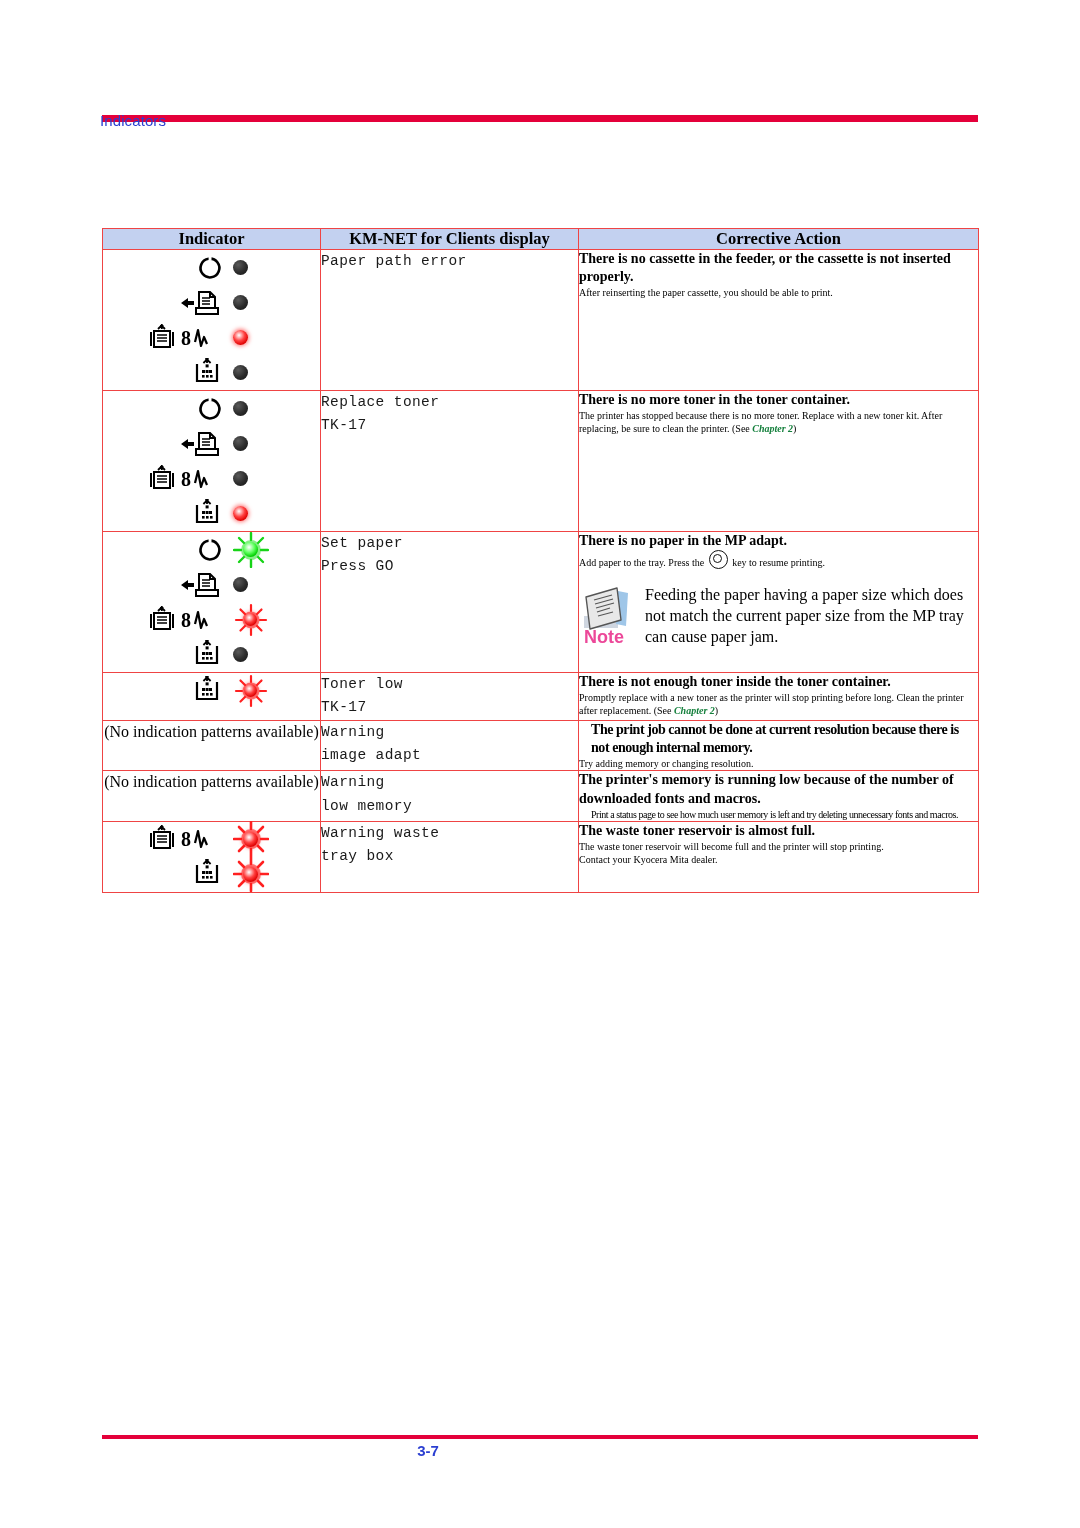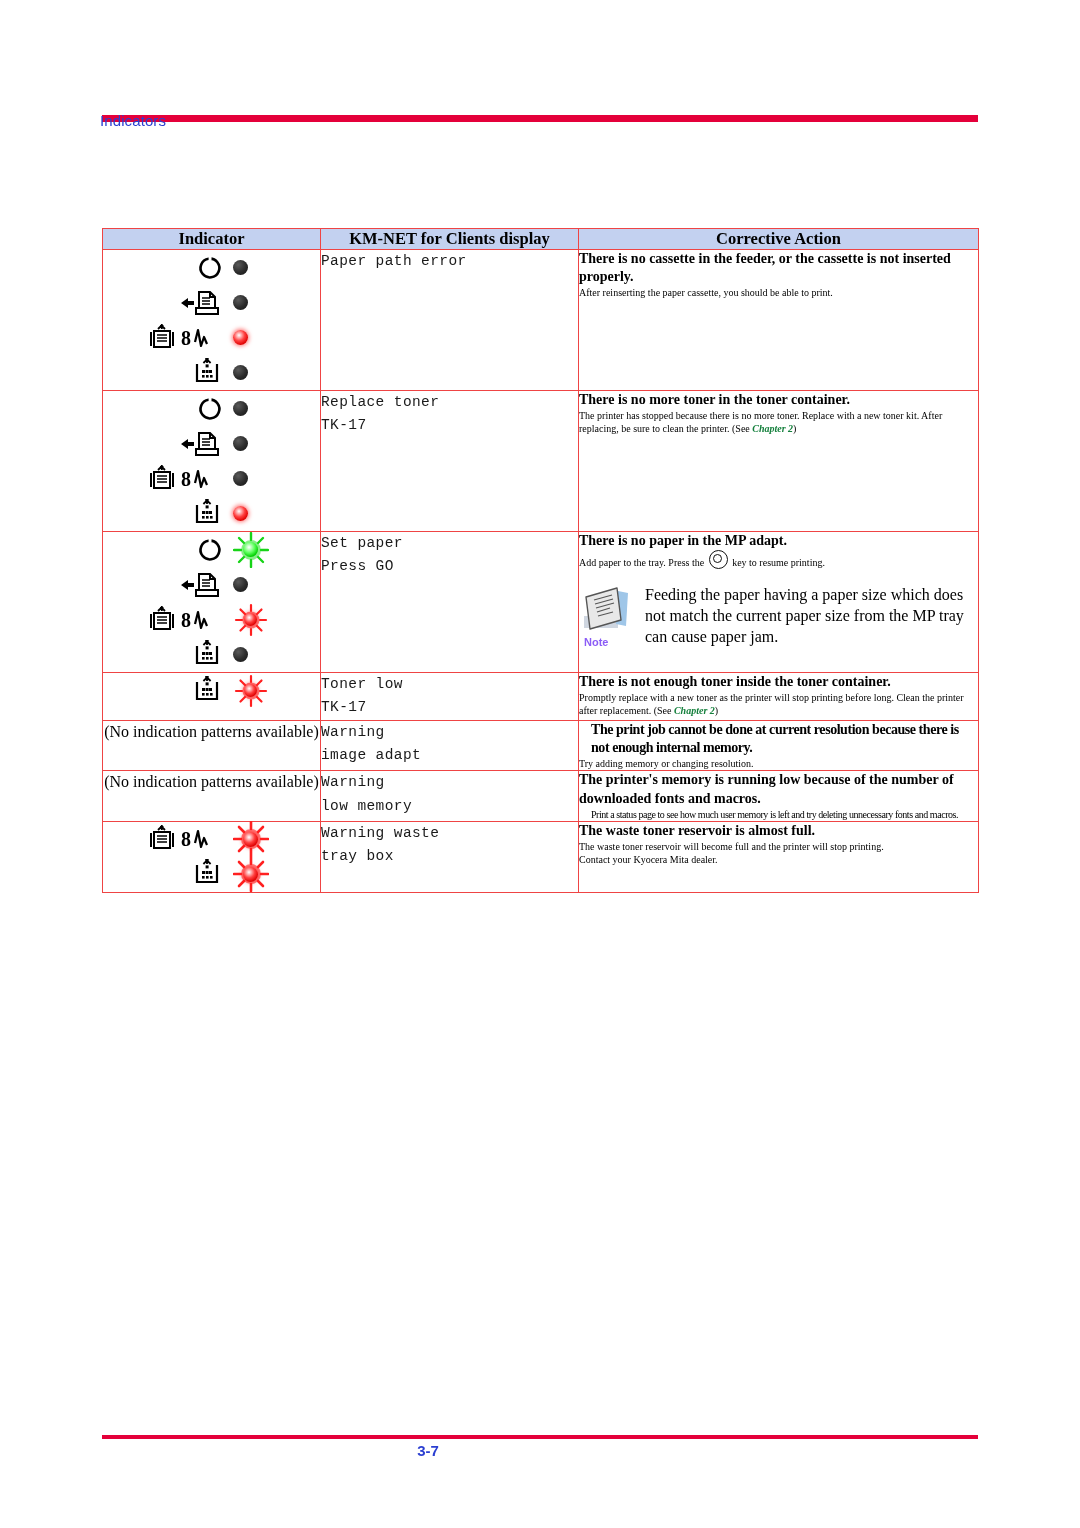--- a/index.html
+++ b/index.html
@@ -199,22 +199,22 @@
     width: 66px;
     flex: none;
     position: relative;
   }
   .note-label {
     position: absolute;
     left: 5px;
     bottom: -2px;
     font-family: "Liberation Sans", sans-serif;
     font-weight: bold;
-    font-size: 11px;
-    color: #8b5cf6;
+    font-size: 18px;
+    color: #ec4899;
   }
   .note-text {
     font-size: 16px;
     line-height: 1.30;
     padding-top: 2px;
   }
 </style>
 </head>
 <body>
 

